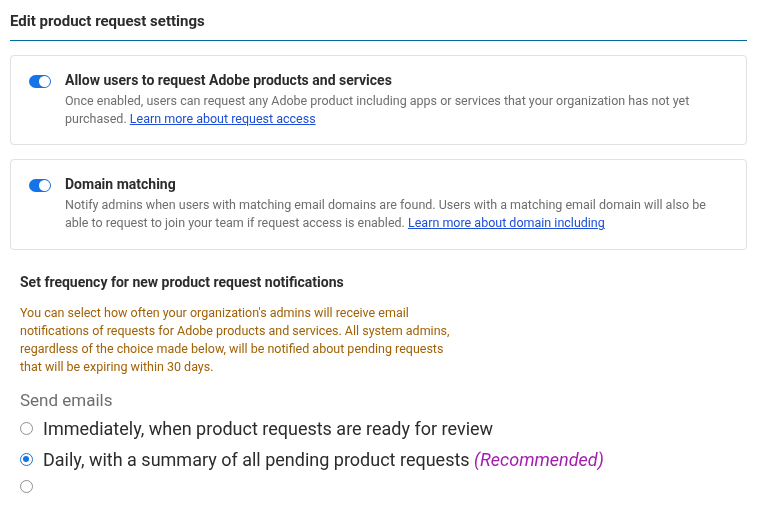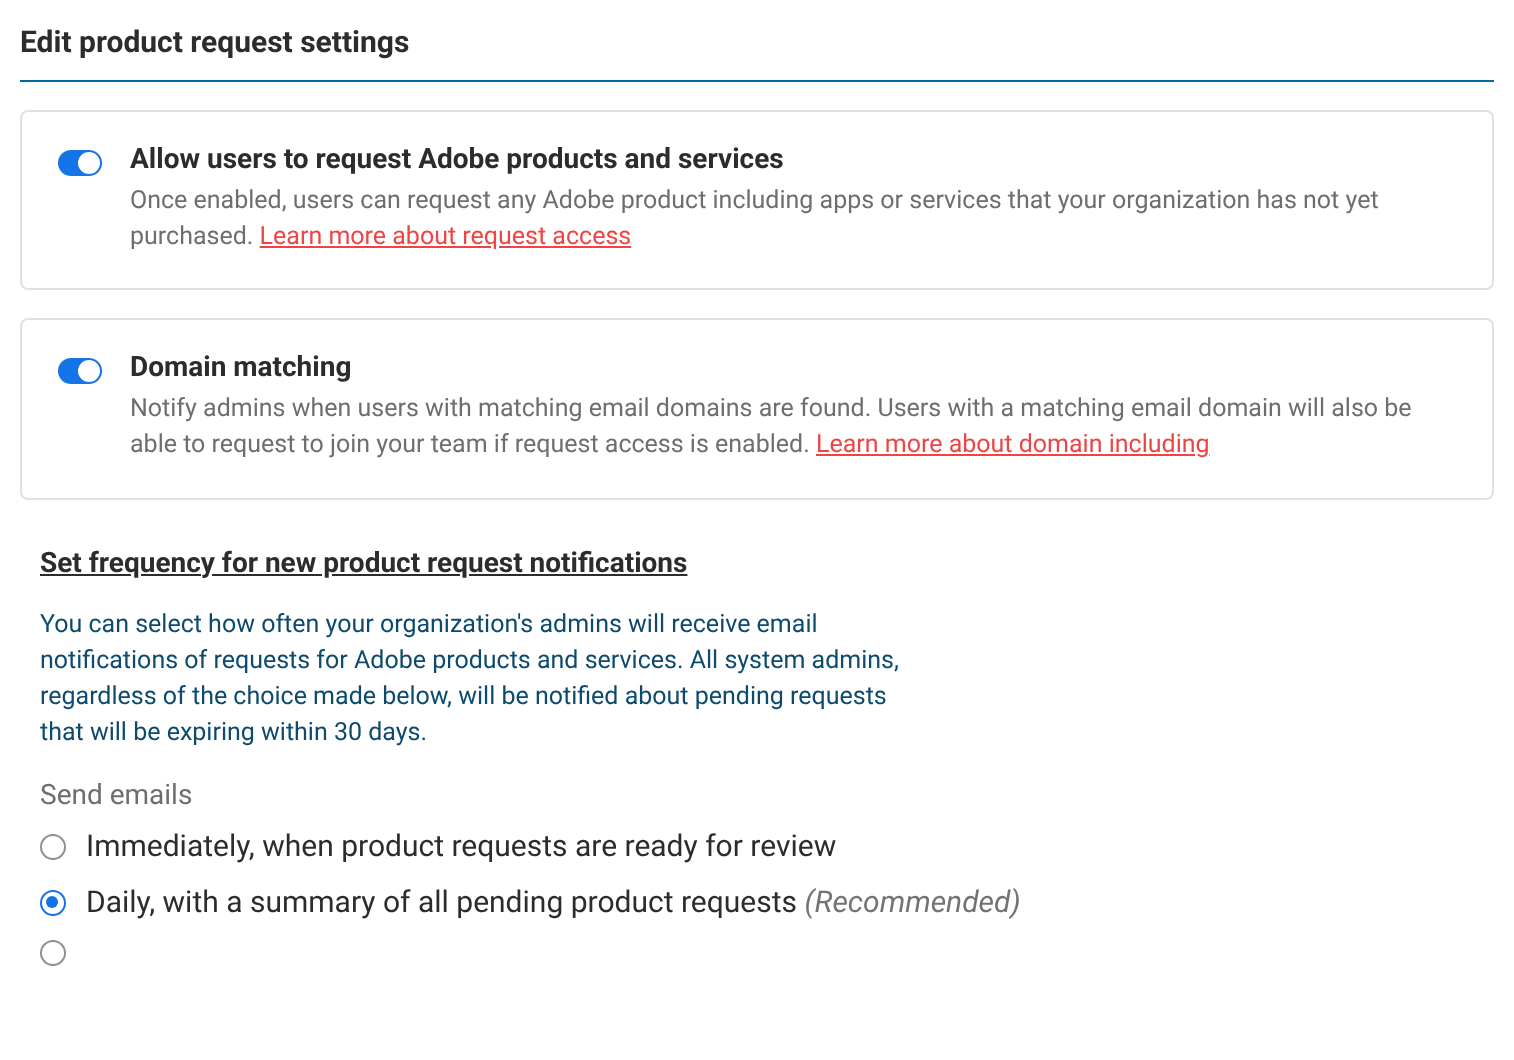--- a/index.html
+++ b/index.html
@@ -50,52 +50,51 @@
       font-size: 14px;
       font-weight: 700;
       margin-bottom: 4px;
     }
     .card-desc {
       font-size: 12.5px;
       color: #6e6e6e;
       line-height: 1.45;
     }
     a.link {
-      color: #ef4444;
+      color: #1d4ed8;
       text-decoration: underline;
       cursor: pointer;
     }
     .section {
       margin-top: 24px;
       padding: 0 10px;
     }
     .section-title {
       font-size: 14px;
       font-weight: 700;
       margin-bottom: 14px;
-      text-decoration: underline;
     }
     .section-desc {
       font-size: 12.5px;
-      color: #0c4a6e;
+      color: #a16207;
       max-width: 440px;
       line-height: 1.45;
       margin-bottom: 14px;
     }
     .radio-group-label {
-      font-size: 14px;
+      font-size: 17px;
       color: #6e6e6e;
       margin-bottom: 8px;
     }
     .radio-row {
       display: flex;
       align-items: center;
       gap: 10px;
       margin-bottom: 10px;
-      font-size: 15px;
+      font-size: 18px;
     }
     .radio {
       width: 13px;
       height: 13px;
       border: 1.5px solid #909090;
       border-radius: 50%;
       position: relative;
       flex-shrink: 0;
     }
     .radio.selected {
@@ -104,21 +103,21 @@
     .radio.selected::after {
       content: "";
       position: absolute;
       top: 2px; left: 2px;
       width: 6px; height: 6px;
       background: #1473e6;
       border-radius: 50%;
     }
     .recommended {
       font-style: italic;
-      color: #737373;
+      color: #a21caf;
     }
   </style>
 </head>
 <body>
 
 <div class="page-title">Edit product request settings</div>
 
 <div class="card">
   <div class="toggle"></div>
   <div class="card-body">

